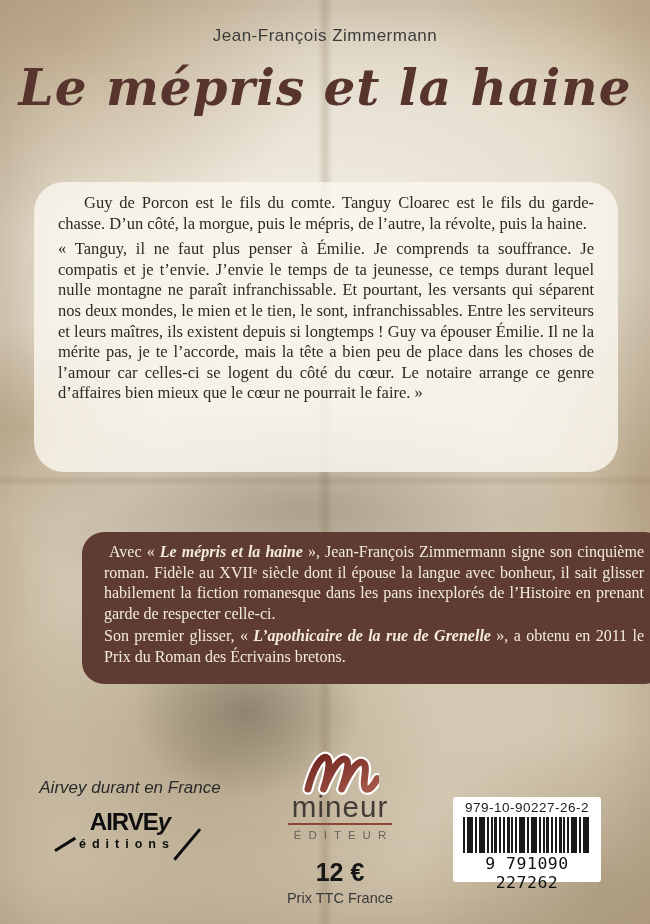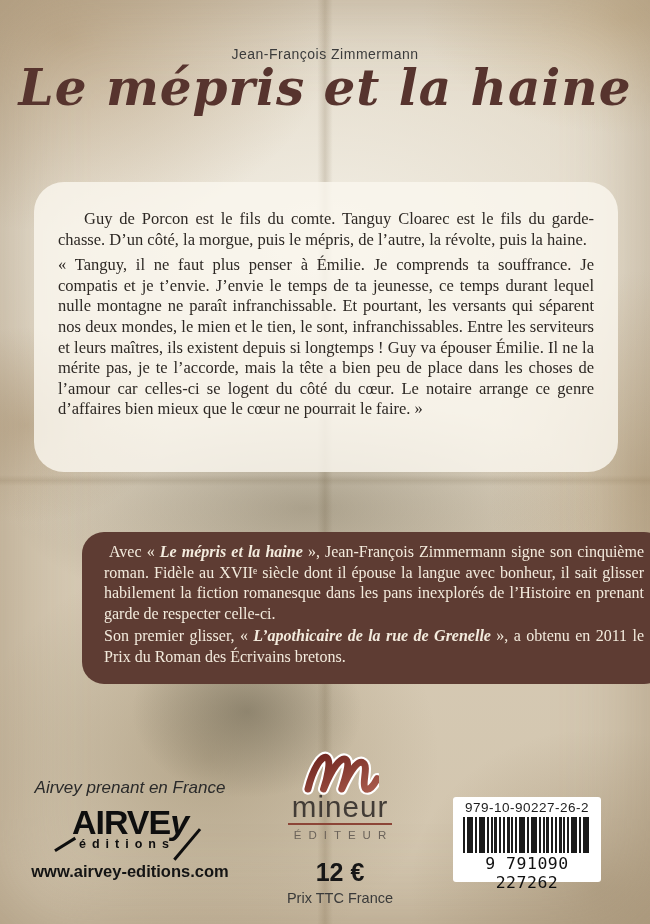--- a/index.html
+++ b/index.html
@@ -16,33 +16,33 @@
       radial-gradient(220px 300px at 99% 52%, rgba(158,132,92,0.38), transparent 70%),
       radial-gradient(260px 220px at 92% 96%, rgba(142,120,88,0.40), transparent 72%),
       radial-gradient(200px 140px at 4% 46%, rgba(150,120,80,0.35), transparent 70%),
       linear-gradient(90deg, rgba(116,98,68,0) 48.8%, rgba(116,98,68,0.22) 50%, rgba(116,98,68,0) 51.2%),
       linear-gradient(0deg, rgba(116,98,68,0) 47.4%, rgba(116,98,68,0.16) 48%, rgba(116,98,68,0) 48.6%),
       radial-gradient(900px 560px at 50% 26%, #f2eee4 0%, rgba(242,238,228,0) 62%),
       linear-gradient(#dcd1bd, #d2c5ae);
     box-shadow: inset 0 0 90px rgba(128,104,70,0.45);
   }
   .author{
-    position:absolute; top:46px; left:0; width:100%;
+    position:absolute; top:26px; left:0; width:100%;
     text-align:center; font-family:"Liberation Sans", sans-serif;
-    font-size:14px; color:#3c3c3c; letter-spacing:0.5px;
+    font-size:17px; color:#3c3c3c; letter-spacing:0.5px;
   }
   .title{
     position:absolute; top:58px; left:0; width:100%;
     text-align:center; font-family:"DejaVu Serif", serif;
     font-style:italic; font-weight:bold; font-size:50px;
     color:#57342e; letter-spacing:1px;
   }
   .light-box{
     position:absolute; left:34px; top:182px; width:584px; height:290px;
-    box-sizing:border-box; padding:27px 24px; overflow:hidden;
+    box-sizing:border-box; padding:11px 24px; overflow:hidden;
     background:rgba(250,246,238,0.82); border-radius:30px;
     color:#2d2824;
   }
   .light-box p{ margin:0; font-size:16.5px; line-height:20.6px; text-align:justify;}
   .light-box .intro{ text-indent:26px; margin-bottom:5px;}
   .light-box .quote{ }
   .brown-box{
     position:absolute; left:34px; top:532px; width:584px; height:152px;
     box-sizing:border-box; padding:10px 22px; overflow:hidden;
     background:#5e3c33; border-radius:22px; color:#f3ebdd;margin-left:48px;
@@ -51,21 +51,21 @@
   .brown-box .p1{ text-indent:5px; margin-bottom:2px;}
   .book-title-inline{ font-weight:bold; font-style:italic;}
   
   .printer{
     position:absolute; left:22px; top:778px; width:216px; text-align:center;
     font-family:"Liberation Sans", sans-serif; color:#1c1c1c;
   }
   .printer .tagline{ font-style:italic; font-size:17px; color:#2a2a2a;}
   .airvey-logo{ position:relative; display:inline-block; margin-top:9px;}
   .airvey-word{
-    font-weight:900; font-size:34px; line-height:30px; letter-spacing:-1px; color:#0e0e0e;
+    font-weight:900; font-size:24px; line-height:30px; letter-spacing:-1px; color:#0e0e0e;
   }
   .airvey-word .y-glyph{ font-style:italic;}
   .airvey-editions{
     position:relative; display:flex; align-items:center; justify-content:center;
     margin-top:0;
   }
   .airvey-editions .ed-label{
     font-weight:bold; font-size:12.5px; letter-spacing:6px; padding-left:6px; color:#0e0e0e;
   }
   .slash-left,.slash-right{ background:#0e0e0e;}
@@ -117,30 +117,29 @@
     <p class="intro">Guy de Porcon est le fils du comte. Tanguy Cloarec est le fils du garde-chasse. D’un côté, la morgue, puis le mépris, de l’autre, la révolte, puis la haine.</p>
     <p class="quote">« Tanguy, il ne faut plus penser à Émilie. Je comprends ta souffrance. Je compatis et je t’envie. J’envie le temps de ta jeunesse, ce temps durant lequel nulle montagne ne paraît infranchissable. Et pourtant, les versants qui séparent nos deux mondes, le mien et le tien, le sont, infranchissables. Entre les serviteurs et leurs maîtres, ils existent depuis si longtemps ! Guy va épouser Émilie. Il ne la mérite pas, je te l’accorde, mais la tête a bien peu de place dans les choses de l’amour car celles-ci se logent du côté du cœur. Le notaire arrange ce genre d’affaires bien mieux que le cœur ne pourrait le faire. »</p>
   </div>
 
   <div class="brown-box">
     <p class="p1"><span>Avec « </span><span class="book-title-inline">Le mépris et la haine</span><span> », Jean-François Zimmermann signe son cinquième roman. Fidèle au XVIIᵉ siècle dont il épouse la langue avec bonheur, il sait glisser habilement la fiction romanesque dans les pans inexplorés de l’Histoire en prenant garde de respecter celle-ci.</span></p>
     <p class="p2"><span>Son premier glisser, « </span><span class="book-title-inline">L’apothicaire de la rue de Grenelle</span><span> », a obtenu en 2011 le Prix du Roman des Écrivains bretons.</span></p>
   </div>
 
   <div class="printer">
-    <div class="tagline">Airvey prenant en France</div>
+    <div class="tagline">Airvey durant en France</div>
     <div class="airvey-logo">
       <div class="airvey-word"><span>AIRVE</span><span class="y-glyph">y</span></div>
       <div class="airvey-editions">
         <span class="slash-left"></span>
         <span class="ed-label">éditions</span>
         <span class="slash-right"></span>
       </div>
     </div>
-    <div class="website">www.airvey-editions.com</div>
   </div>
 
   <div class="publisher">
     <svg class="mineur-m" width="78" height="52" viewBox="0 0 90 60">
       <defs>
         <linearGradient id="mg" x1="0" y1="0" x2="1" y2="1">
           <stop offset="0" stop-color="#6e241f"></stop>
           <stop offset="1" stop-color="#a85a4b"></stop>
         </linearGradient>
       </defs>

